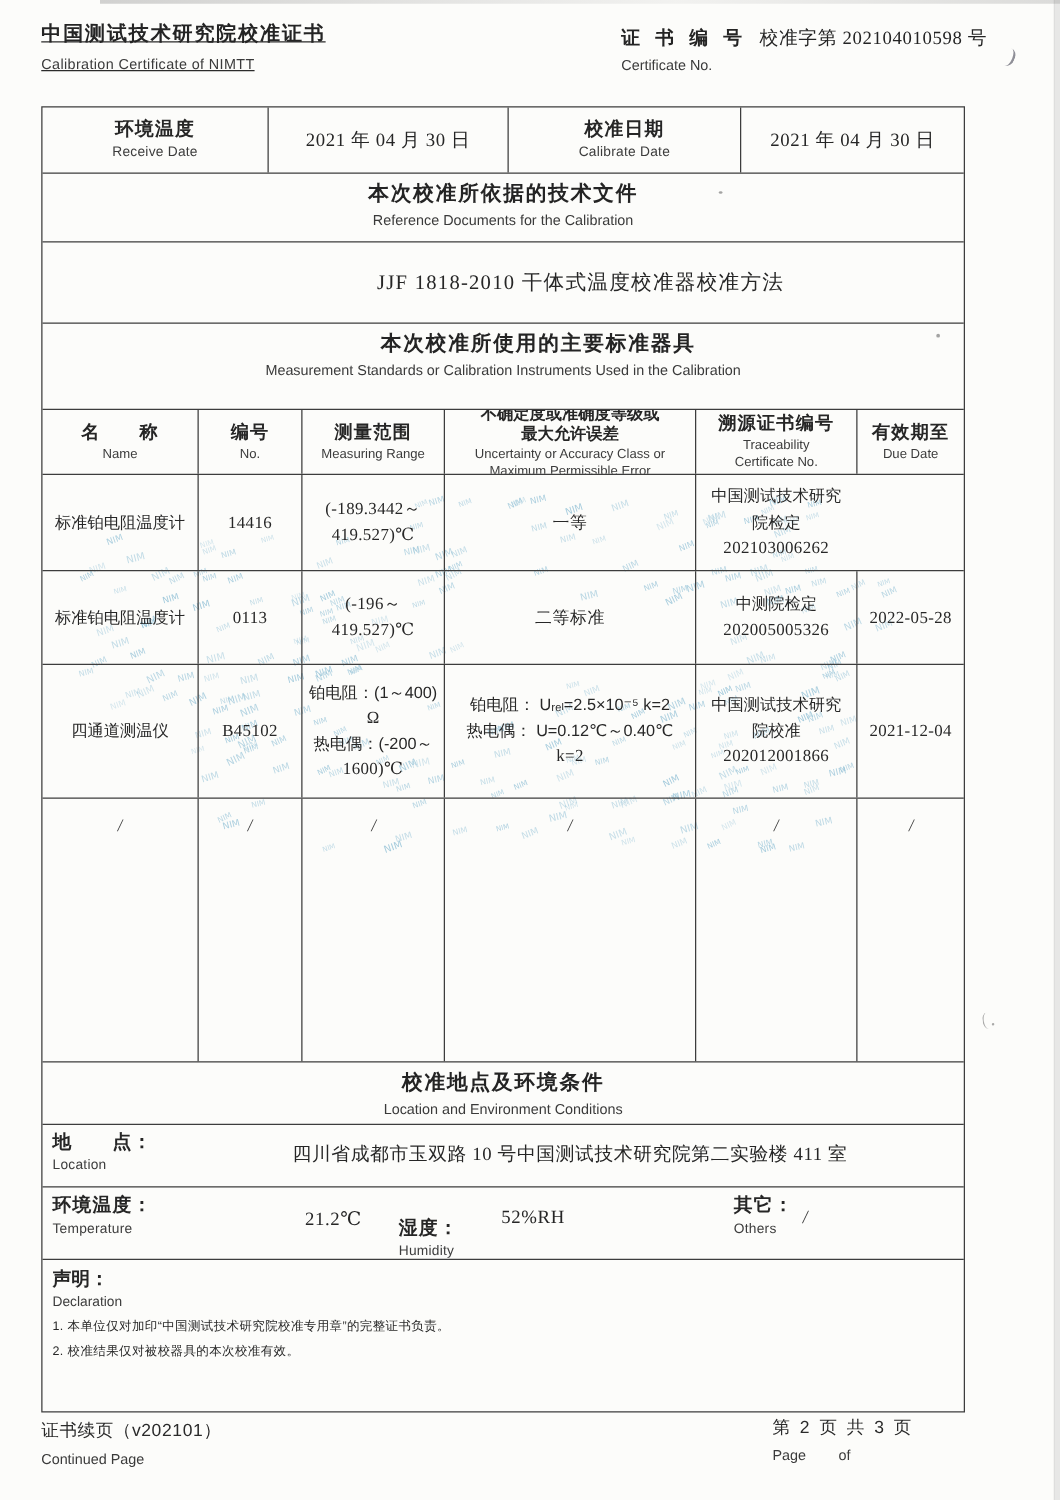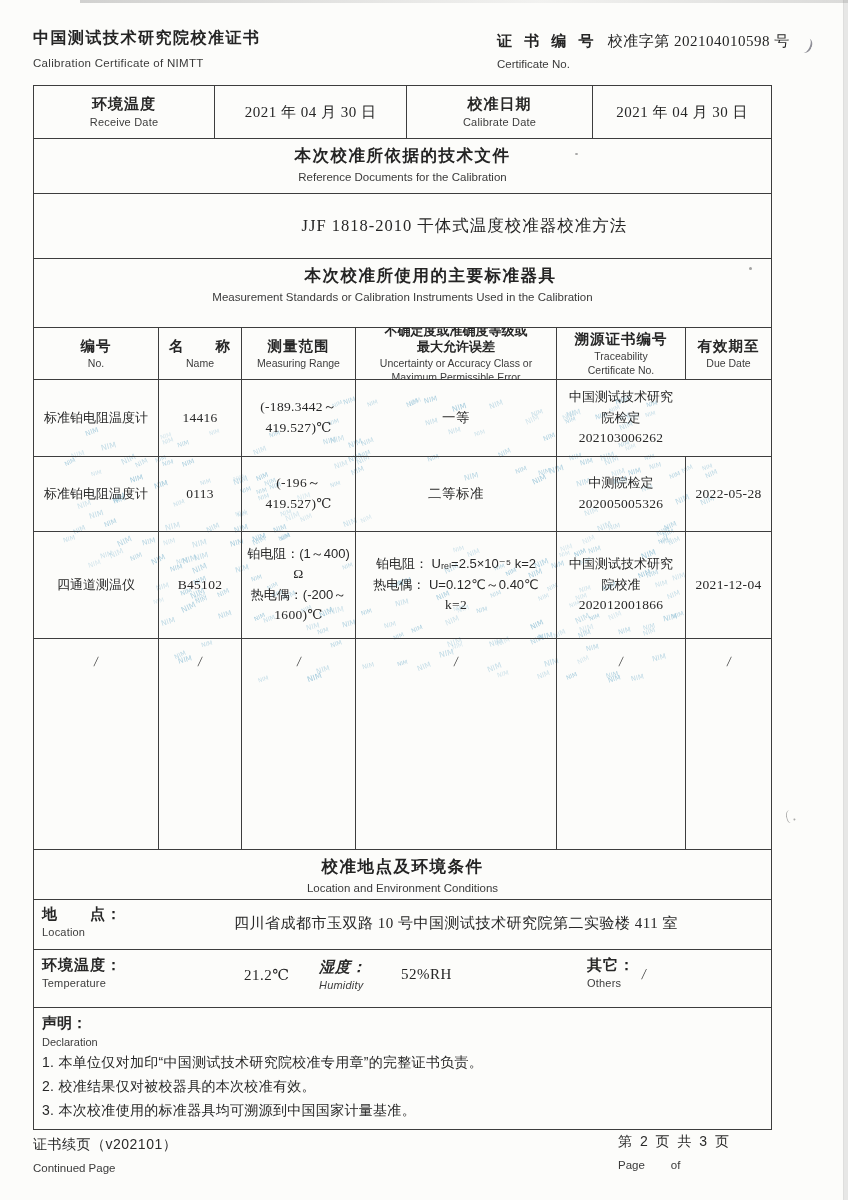--- a/index.html
+++ b/index.html
@@ -20,21 +20,21 @@
     border-right:2px solid rgba(70,70,85,.6); border-radius:50% 60% 60% 40%; transform:rotate(22deg); }
   .dot { position:absolute; border-radius:50%; background:rgba(90,90,90,.55); }
   .dot-a { left:575px; top:153px; width:3px; height:2px; }
   .dot-b { left:749px; top:267px; width:3px; height:3px; }
   .mark-paren { position:absolute; left:786px; top:810px; width:7px; height:13px;
     border-left:1.5px solid rgba(100,100,100,.55); border-radius:50%; transform:rotate(-8deg); }
   .mark-paren:after { content:""; position:absolute; left:6px; top:9px; width:2px; height:2px;
     border-radius:50%; background:rgba(100,100,100,.55); }
 
   
-  .doc-header { position:absolute; left:33px; top:28px; right:28px; z-index:2; }
+  .doc-header { position:absolute; left:33px; top:17px; right:28px; z-index:2;text-decoration:underline; }
   .title-zh { font-size:16px; font-weight:600; letter-spacing:1.5px; color:#242424; }
   .title-en { margin-top:8px; font-size:11.5px; color:#3a3a3a; letter-spacing:.3px; }
   .certno-block { position:absolute; left:464px; top:4px; }
   .certno-line { font-size:15px; color:#242424; }
   .certno-zh { letter-spacing:4px; font-weight:600; }
   .certno-val { font-family:"Liberation Serif","DejaVu Serif",serif; margin-left:6px; letter-spacing:.5px; }
   .certno-en { margin-top:7px; font-size:11.5px; color:#3a3a3a; }
 
   
   .cert-table { position:absolute; left:33px; top:85px; width:739px; z-index:1;
@@ -85,27 +85,27 @@
   .r4 .c { justify-content:flex-start; padding-top:12px; }
   .slash { font-family:"Liberation Serif","DejaVu Serif",serif; font-size:14px; color:#333; transform:skewX(-8deg); }
 
   .loc-row { display:block; }
   .loc-label { position:absolute; left:8px; top:5px; }
   .loc-value { position:absolute; left:200px; top:14px; font-size:15px; }
   .env-row { display:block; }
   .env-label { position:absolute; }
   .env-val { position:absolute; font-size:15px; }
   .lab-temp { left:8px; top:6px; } .val-temp { left:210px; top:16px; }
-  .lab-hum { left:285px; top:8px;font-style:italic; } .val-hum { left:367px; top:16px; }
+  .lab-hum { left:285px; top:24px; } .val-hum { left:367px; top:16px; }
   .lab-other { left:553px; top:6px; } .val-other { left:608px; top:16px; }
 
   .decl { padding:6px 10px 0 8px; }
   .decl .zh-head { font-size:15px; font-weight:600; color:#262626; }
   .decl .en-head { font-size:11px; color:#3c3c3c; margin-top:3px; }
-  .decl .item { font-size:14px; color:#272727; margin-top:6px; letter-spacing:.3px; }
+  .decl .item { font-size:10px; color:#272727; margin-top:6px; letter-spacing:.3px; }
 
   
   .footer-left { position:absolute; left:33px; top:1136px; z-index:2; }
   .footer-left .zh { font-size:14px; color:#2a2a2a; letter-spacing:.5px; }
   .footer-left .en { font-size:11.5px; color:#3a3a3a; margin-top:8px; }
   .footer-right { position:absolute; left:618px; top:1133px; z-index:2; }
   .footer-right .zh { font-size:14px; color:#2a2a2a; letter-spacing:2px; }
   .footer-right .en { font-size:11.5px; color:#3a3a3a; margin-top:8px; }
   .footer-right .of { margin-left:26px; }
 </style>
@@ -404,26 +404,26 @@
       <div class="txt">JJF 1818-2010  干体式温度校准器校准方法</div>
     </div>
 
     <div class="sec sec-title h-stdtitle">
       <div class="zh nudge-right">本次校准所使用的主要标准器具</div>
       <div class="en">Measurement Standards or Calibration Instruments Used in the Calibration</div>
     </div>
 
     <div class="sec cols6 h-headrow">
       <div class="c th">
+        <div class="zh">名　　称</div>
+        <div class="en">Name</div>
+      </div>
+      <div class="c th">
         <div class="zh">编号</div>
         <div class="en">No.</div>
-      </div>
-      <div class="c th">
-        <div class="zh">名　　称</div>
-        <div class="en">Name</div>
       </div>
       <div class="c th">
         <div class="zh">测量范围</div>
         <div class="en">Measuring Range</div>
       </div>
       <div class="c th">
         <div class="zh-sm">不确定度或准确度等级或</div>
         <div class="zh-sm">最大允许误差</div>
         <div class="en">Uncertainty or Accuracy Class or</div>
         <div class="en">Maximum Permissible Error</div>
@@ -561,21 +561,20 @@
         <div class="en-label">Others</div>
       </div>
       <div class="env-val serif-val val-other slash">/</div>
     </div>
 
     <div class="sec decl h-decl">
       <div class="zh-head">声明：</div>
       <div class="en-head">Declaration</div>
       <div class="item">1. 本单位仅对加印“中国测试技术研究院校准专用章”的完整证书负责。</div>
       <div class="item">2. 校准结果仅对被校器具的本次校准有效。</div>
-      <div class="item">3. 本次校准使用的标准器具均可溯源到中国国家计量基准。</div>
     </div>
 
   </div>
 
   <div class="footer-left">
     <div class="zh">证书续页（v202101）</div>
     <div class="en">Continued Page</div>
   </div>
   <div class="footer-right">
     <div class="zh">第 2 页 共 3 页</div>

